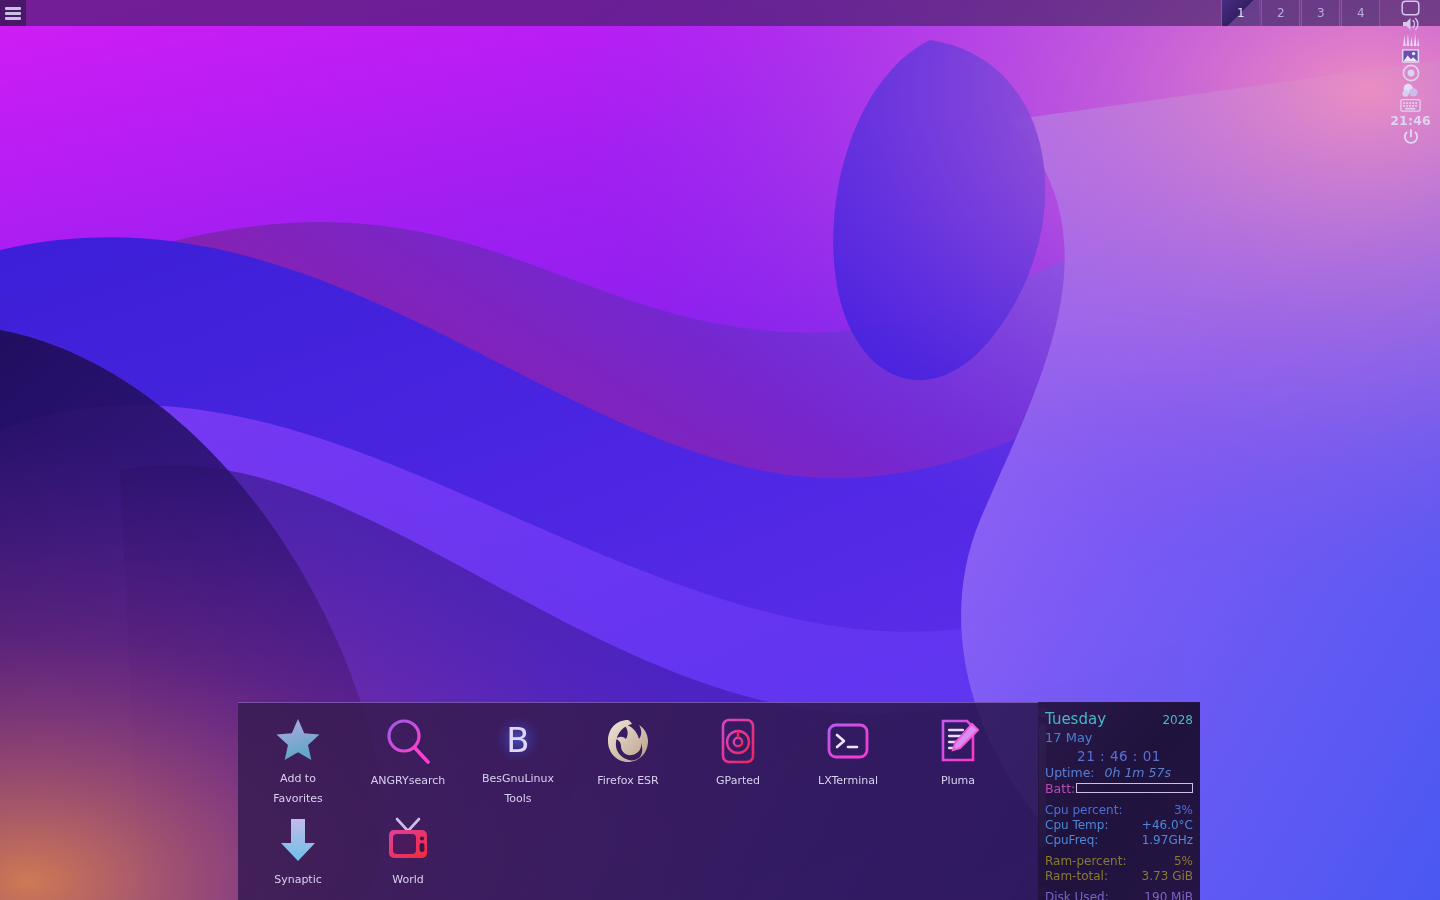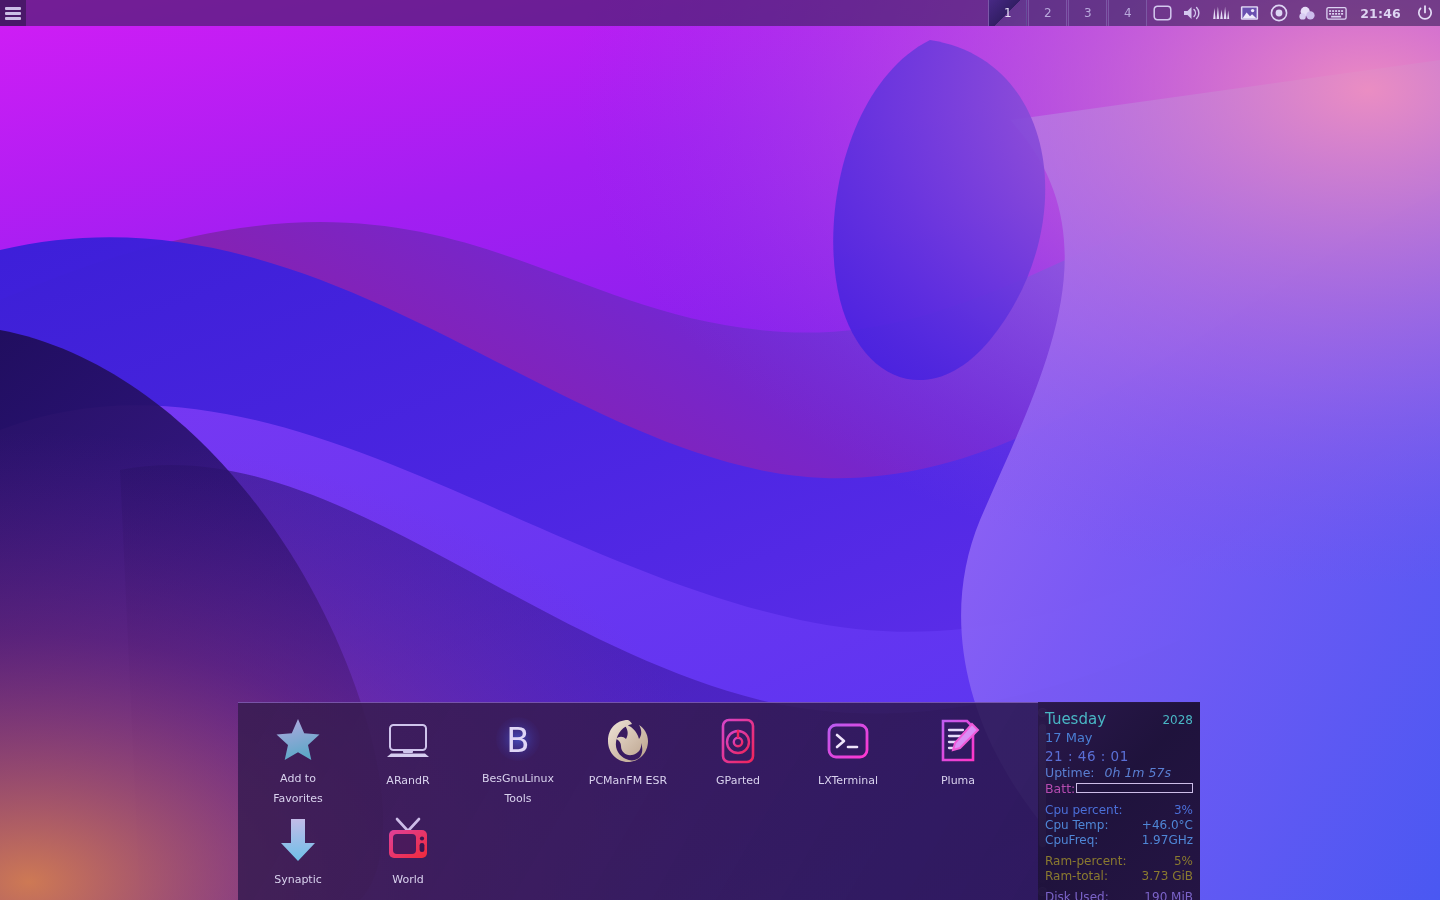--- a/index.html
+++ b/index.html
@@ -48,21 +48,21 @@
     border-left: 1px solid rgba(150,130,200,0.45);
     border-right: 1px solid rgba(150,130,200,0.45);
     margin-right: 1px;
     background: rgba(84,58,130,0.30);
   }
   .ws.active {
     color: #e8e2f7;
     background: linear-gradient(135deg, rgba(60,40,130,0.75) 0%, rgba(44,28,96,0.9) 50%, rgba(90,62,140,0.45) 50%, rgba(96,70,146,0.4) 100%);
   }
 
-  .tray { display: flex; align-items: center; height: 26px; }
+  .tray { display: flex; align-items: center; height: 26px; flex-direction: column; }
   .tray-item {
     width: 29px; height: 26px;
     display: flex; align-items: center; justify-content: center;
   }
   .tray-item svg { display: block; }
   .clock {
     padding: 0 9px; height: 26px;
     display: flex; align-items: center;
     font-size: 12.5px; font-weight: bold;
     color: #ded5f2;
@@ -158,21 +158,21 @@
   .ck-row {
     display: flex; justify-content: space-between; align-items: baseline;
     line-height: 15px;
     white-space: nowrap;
   }
   .ck-row .k { }
   .ck-row .v { }
   .ck-day   { color: #49b6c4; font-size: 15px; line-height: 19px; }
   .ck-year  { color: #49b6c4; font-size: 12px; }
   .ck-date  { color: #4a7fd4; font-size: 13px; line-height: 18px; }
-  .ck-time  { color: #5a6fd6; font-size: 13.5px; line-height: 18px; letter-spacing: .5px; }
+  .ck-time  { color: #5a6fd6; font-size: 13.5px; line-height: 18px; letter-spacing: .5px; text-align: center; }
   .ck-uptime{ color: #5a7fd2; font-size: 12.5px; line-height: 16px; }
   .ck-batt  { color: #b54bb0; font-size: 12.5px; line-height: 16px; }
   .ck-cpu   { color: #4b6fd8; }
   .ck-cpu2  { color: #4f86d6; }
   .ck-ram   { color: #8a7a2f; }
   .ck-disk  { color: #7b63c9; }
   .ck-gap   { height: 6px; }
   .battbar {
     flex: 1 1 auto;
     height: 10px;
@@ -376,31 +376,36 @@
                   <stop offset="100%" stop-color="#5fa8c8"></stop>
             </linearGradient>
               </defs>
             <path d="M25 4 L31.2 18.2 L46.5 19.6 L35 30 L38.3 45 L25 37.2 L11.7 45 L15 30 L3.5 19.6 L18.8 18.2 Z" fill="url(#gStar)"></path>
           </svg>
         </div>
         <div class="app-label">Add to
 Favorites</div>
       </div>
 
-
-      <div class="app">
-        <div class="app-icon">
-          <svg width="50" height="50" viewBox="0 0 50 50">
-            <rect x="7" y="9" width="36" height="25" rx="3.5" fill="none" stroke="#cfc4ec" stroke-width="2"></rect>
-            <rect x="20" y="34.5" width="10" height="2.6" rx="1" fill="#cfc4ec"></rect>
-            <path d="M4 41 L46 41 L42 37.5 L8 37.5 Z" fill="#d6cdf0"></path>
-          </svg>
-        </div>
-        <div class="app-label">ARandR</div>
-      </div>
+      <div class="app">
+        <div class="app-icon">
+          <svg width="50" height="50" viewBox="0 0 50 50">
+            <defs>
+                <linearGradient id="gMag" x1="0" y1="0" x2="1" y2="1">
+              <stop offset="0%" stop-color="#9b5ce8"></stop>
+                  <stop offset="100%" stop-color="#ff3fd0"></stop>
+            </linearGradient>
+              </defs>
+            <circle cx="21" cy="20" r="15" fill="none" stroke="url(#gMag)" stroke-width="3.2"></circle>
+            <path d="M32 32 L45 46" stroke="#ff3fd0" stroke-width="3.6" stroke-linecap="round"></path>
+          </svg>
+        </div>
+        <div class="app-label">ANGRYsearch</div>
+      </div>
+
 
       <div class="app">
         <div class="app-icon">
           <svg width="50" height="50" viewBox="0 0 50 50">
             <defs>
                 <radialGradient id="gB" cx="0.5" cy="0.5" r="0.5">
               <stop offset="0%" stop-color="#4a5ad8" stop-opacity="0.75"></stop>
               <stop offset="100%" stop-color="#3a2a88" stop-opacity="0.1"></stop>
             </radialGradient>
               </defs>
@@ -424,21 +429,21 @@
             </linearGradient>
               </defs>
             <path d="M25 4 C13 4 5 13 5 25 C5 37 14 46 25 46 C36 46 45 37 45 25
                      C45 18 41 12 36 9 C39 14 39 19 36 23 C34 15 28 9 20 8
                      C25 12 26 18 23 23 C20 20 16 20 13 23 C16 24 18 27 18 30
                      C18 36 23 40 29 39 C35 38 39 33 38 27 C40 32 40 38 36 42
                      C32 45 27 45 23 43 C16 40 12 33 13 26 C14 17 20 10 29 8
                      C28 6 27 5 25 4 Z" fill="url(#gFx)"></path>
           </svg>
         </div>
-        <div class="app-label">PCManFM ESR</div>
+        <div class="app-label">Firefox ESR</div>
       </div>
 
       <div class="app">
         <div class="app-icon">
           <svg width="50" height="50" viewBox="0 0 50 50">
             <defs>
                 <linearGradient id="gGp" x1="0" y1="0" x2="1" y2="1">
               <stop offset="0%" stop-color="#d845c8"></stop>
                   <stop offset="100%" stop-color="#f0245a"></stop>
             </linearGradient>

